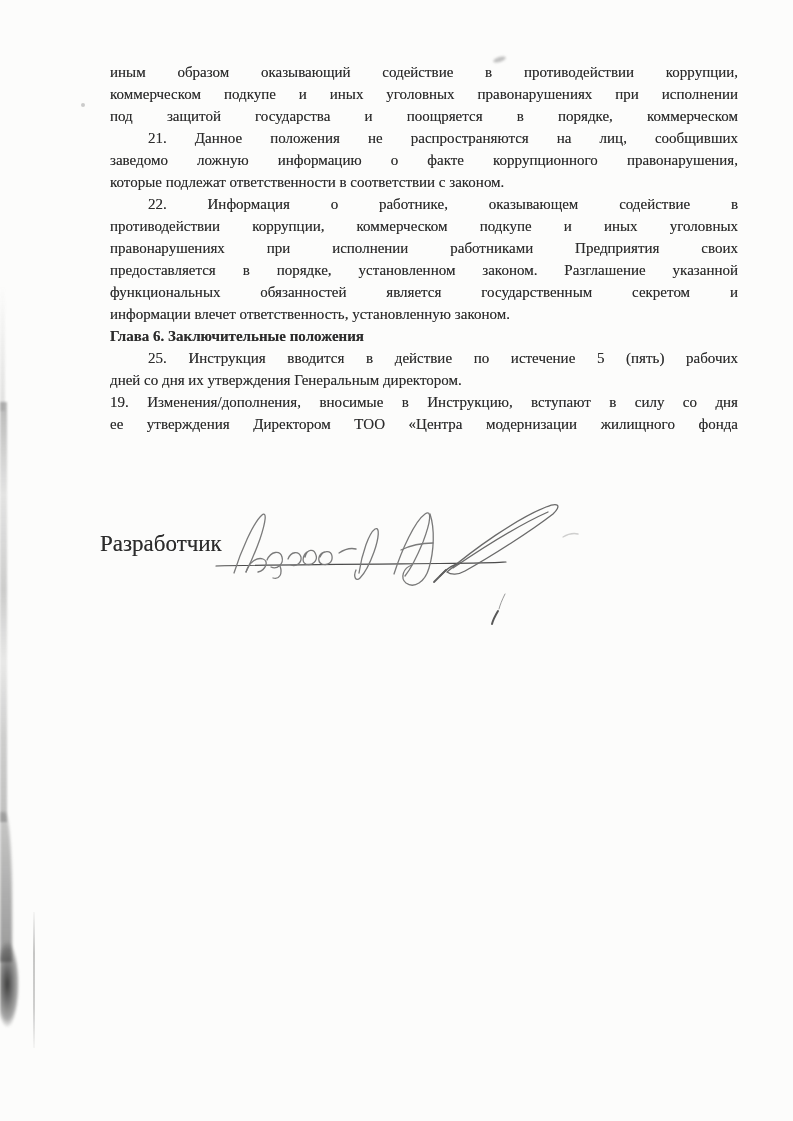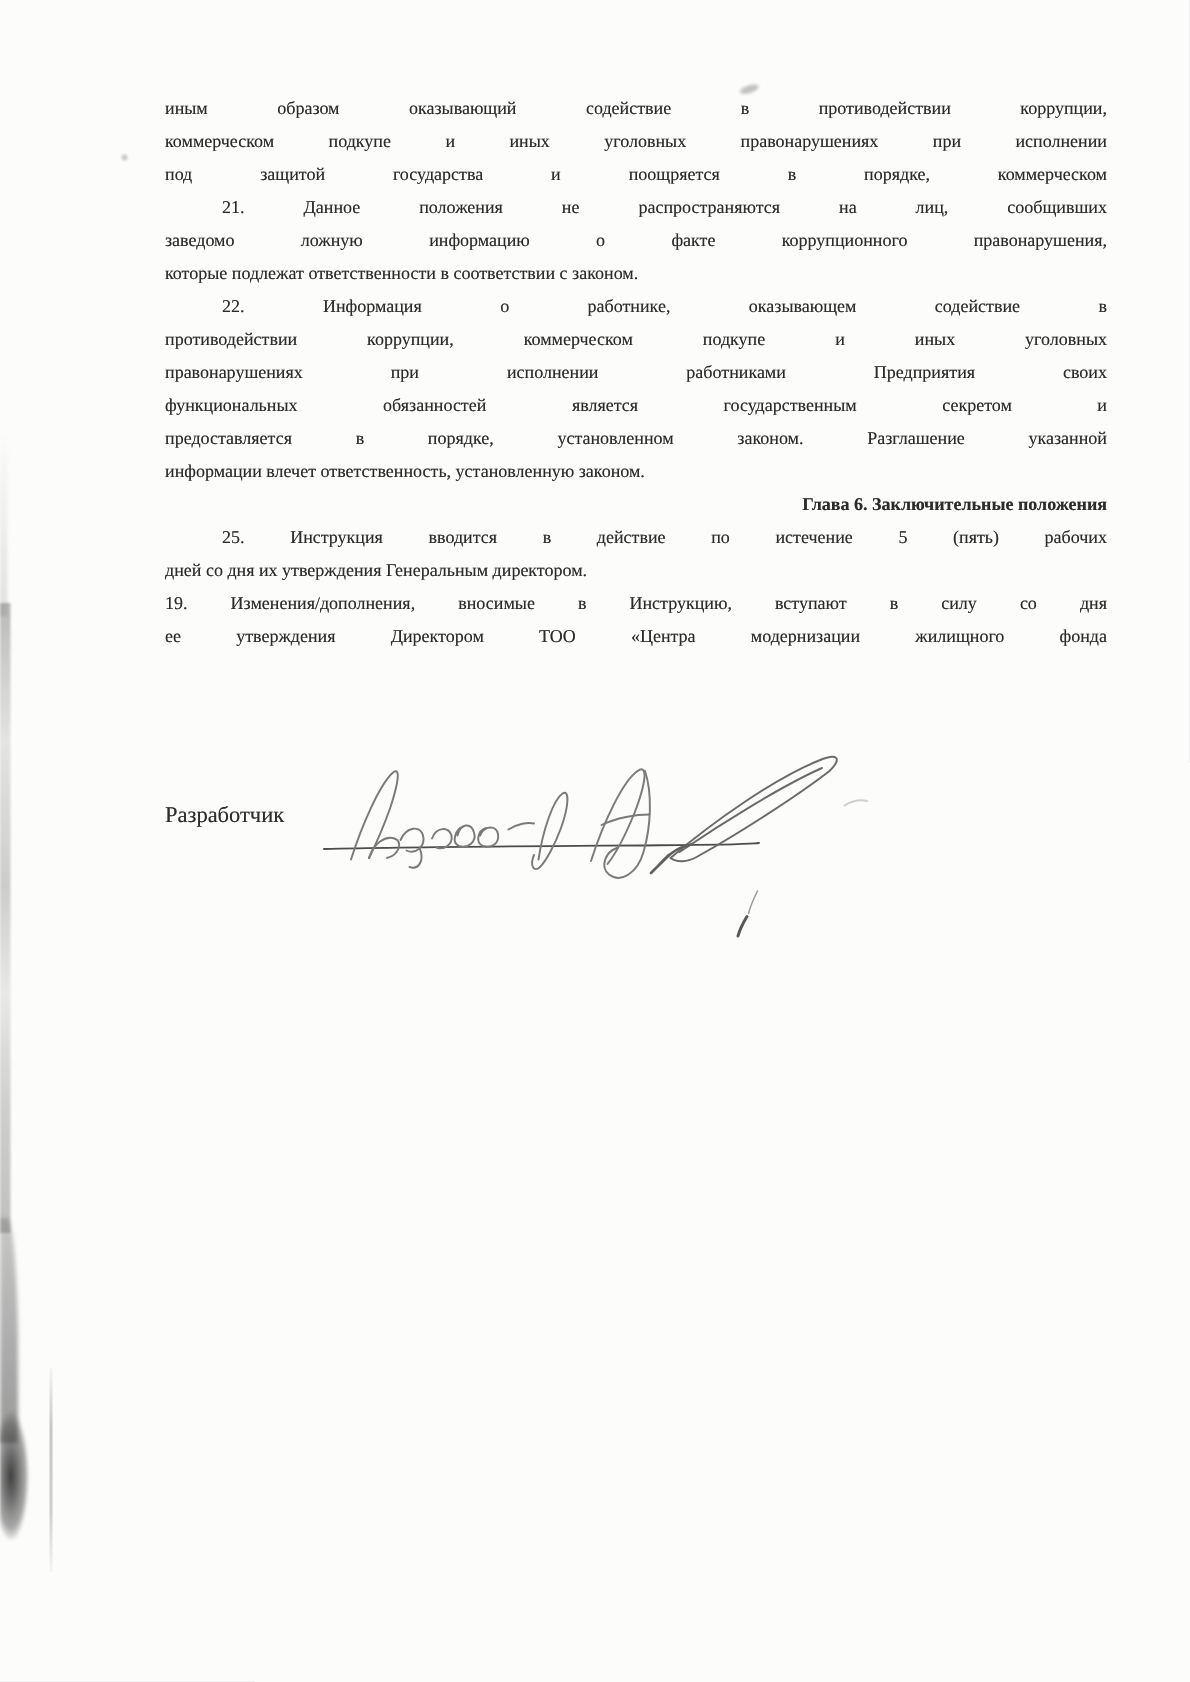--- a/index.html
+++ b/index.html
@@ -14,44 +14,44 @@
     background: #fcfcfb;
     overflow: hidden;
     font-family: "Liberation Serif", "DejaVu Serif", serif;
     color: #2c2c2c;
   }
   .text-column {
     position: absolute;
     left: 110px;
     top: 61px;
     width: 628px;
-    font-size: 12px;
+    font-size: 15px;
     line-height: 22px;
     text-shadow: 0 0 0.4px rgba(45,45,45,0.55);
   }
   .text-line {
     text-align: justify;
     text-align-last: justify;
     white-space: normal;
   }
   .text-line.last {
     text-align-last: left;
   }
   .text-line.indent {
     text-indent: 38px;
   }
   .chapter-heading {
     font-weight: 700;
-    text-align: right;
+    text-align: left;
   }
   .signature-row {
     position: absolute;
-    left: 110px;
+    left: 100px;
     top: 533px;
-    font-size: 15px;
+    font-size: 23px;
     line-height: 22px;
     text-shadow: 0 0 0.4px rgba(45,45,45,0.55);
   }
   .overlay-svg {
     position: absolute;
     left: 0;
     top: 0;
     pointer-events: none;
   }
   .artifact {
@@ -91,22 +91,22 @@
   <div class="text-column">
       <div class="text-line">иным образом оказывающий содействие в противодействии коррупции,</div>
       <div class="text-line">коммерческом подкупе и иных уголовных правонарушениях при исполнении</div>
       <div class="text-line">под защитой государства и поощряется в порядке, коммерческом</div>
       <div class="text-line indent">21. Данное положения не распространяются на лиц, сообщивших</div>
       <div class="text-line">заведомо ложную информацию о факте коррупционного правонарушения,</div>
       <div class="text-line last">которые подлежат ответственности в соответствии с законом.</div>
       <div class="text-line indent">22. Информация о работнике, оказывающем содействие в</div>
       <div class="text-line">противодействии коррупции, коммерческом подкупе и иных уголовных</div>
       <div class="text-line">правонарушениях при исполнении работниками Предприятия своих</div>
+      <div class="text-line">предоставляется в порядке, установленном законом. Разглашение указанной</div>
       <div class="text-line">функциональных обязанностей является государственным секретом и</div>
-      <div class="text-line">предоставляется в порядке, установленном законом. Разглашение указанной</div>
       <div class="text-line last">информации влечет ответственность, установленную законом.</div>
       <div class="chapter-heading">Глава 6. Заключительные положения</div>
       <div class="text-line indent">25. Инструкция вводится в действие по истечение 5 (пять) рабочих</div>
       <div class="text-line last">дней со дня их утверждения Генеральным директором.</div>
       <div class="text-line">19. Изменения/дополнения, вносимые в Инструкцию, вступают в силу со дня</div>
       <div class="text-line">ее утверждения Директором ТОО «Центра модернизации жилищного фонда</div>
     </div>
 
   <div class="signature-row">
     <span>Разработчик</span>

